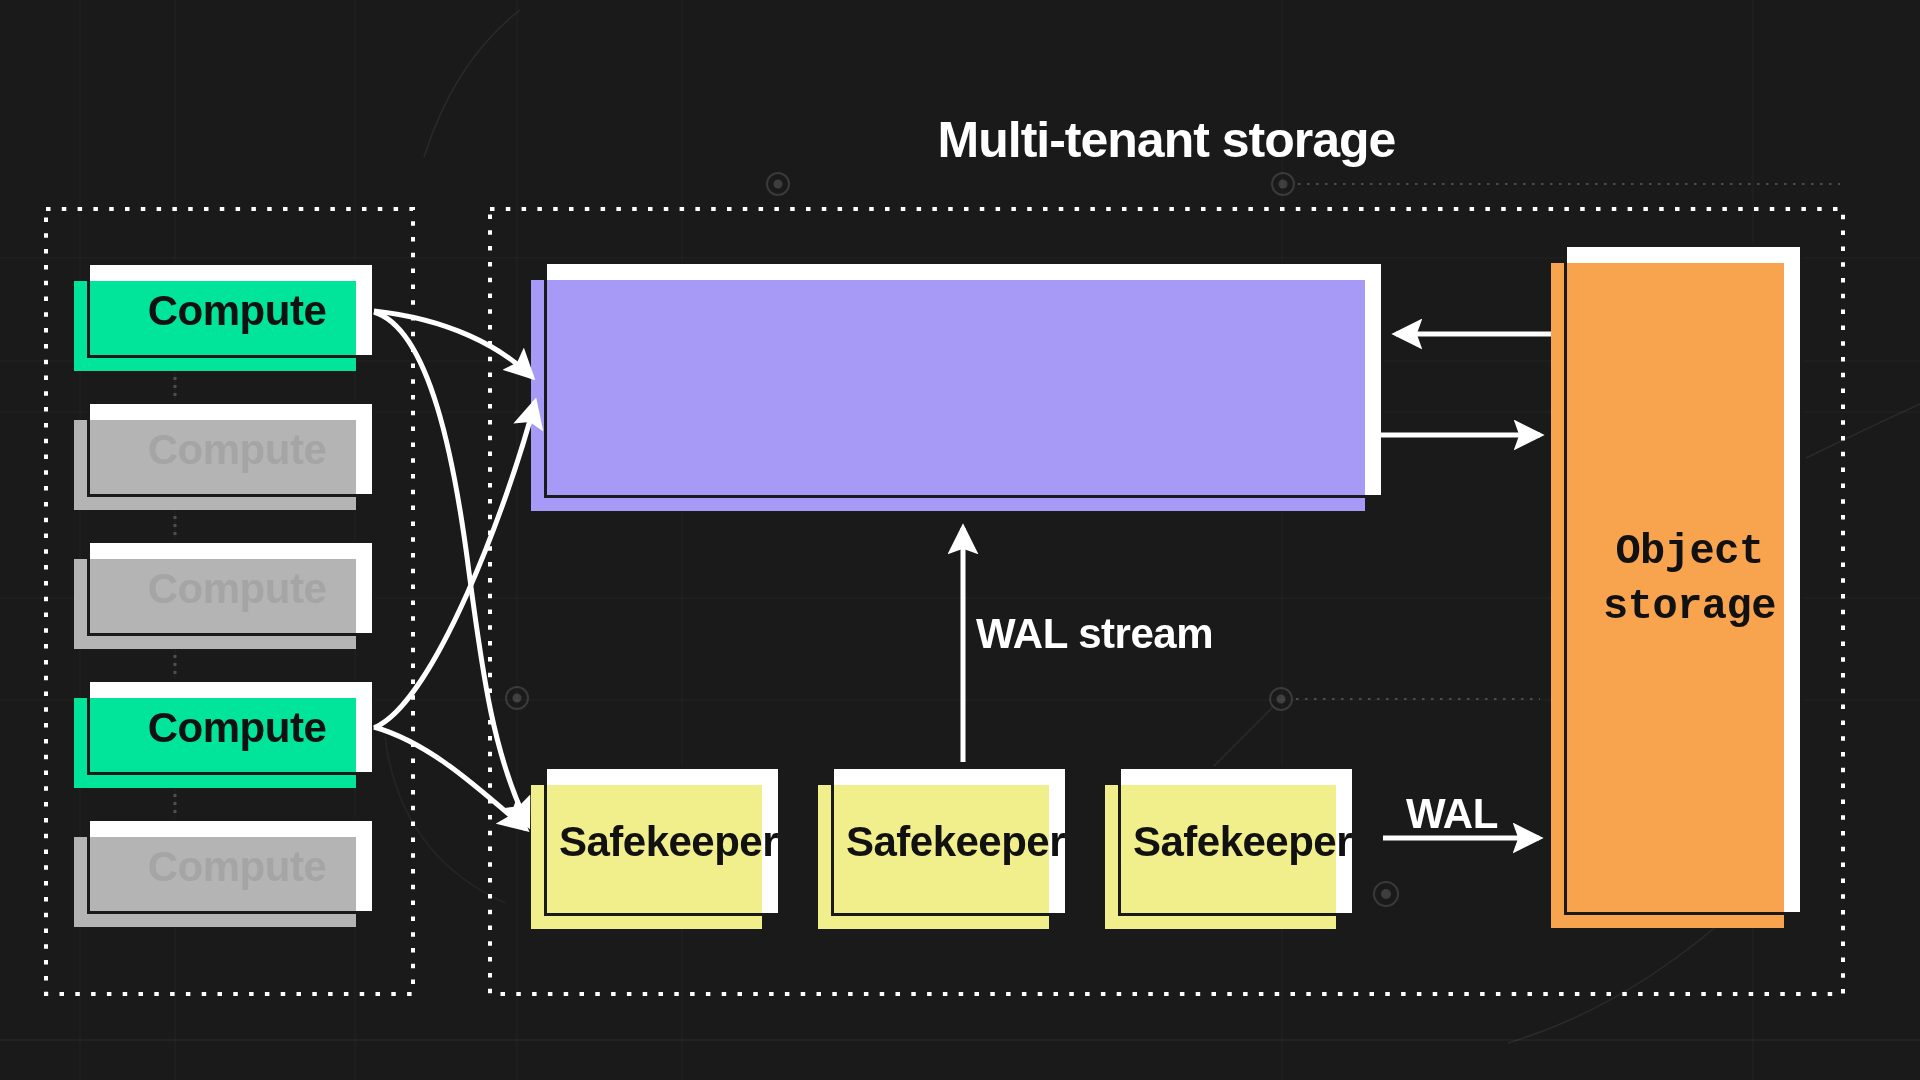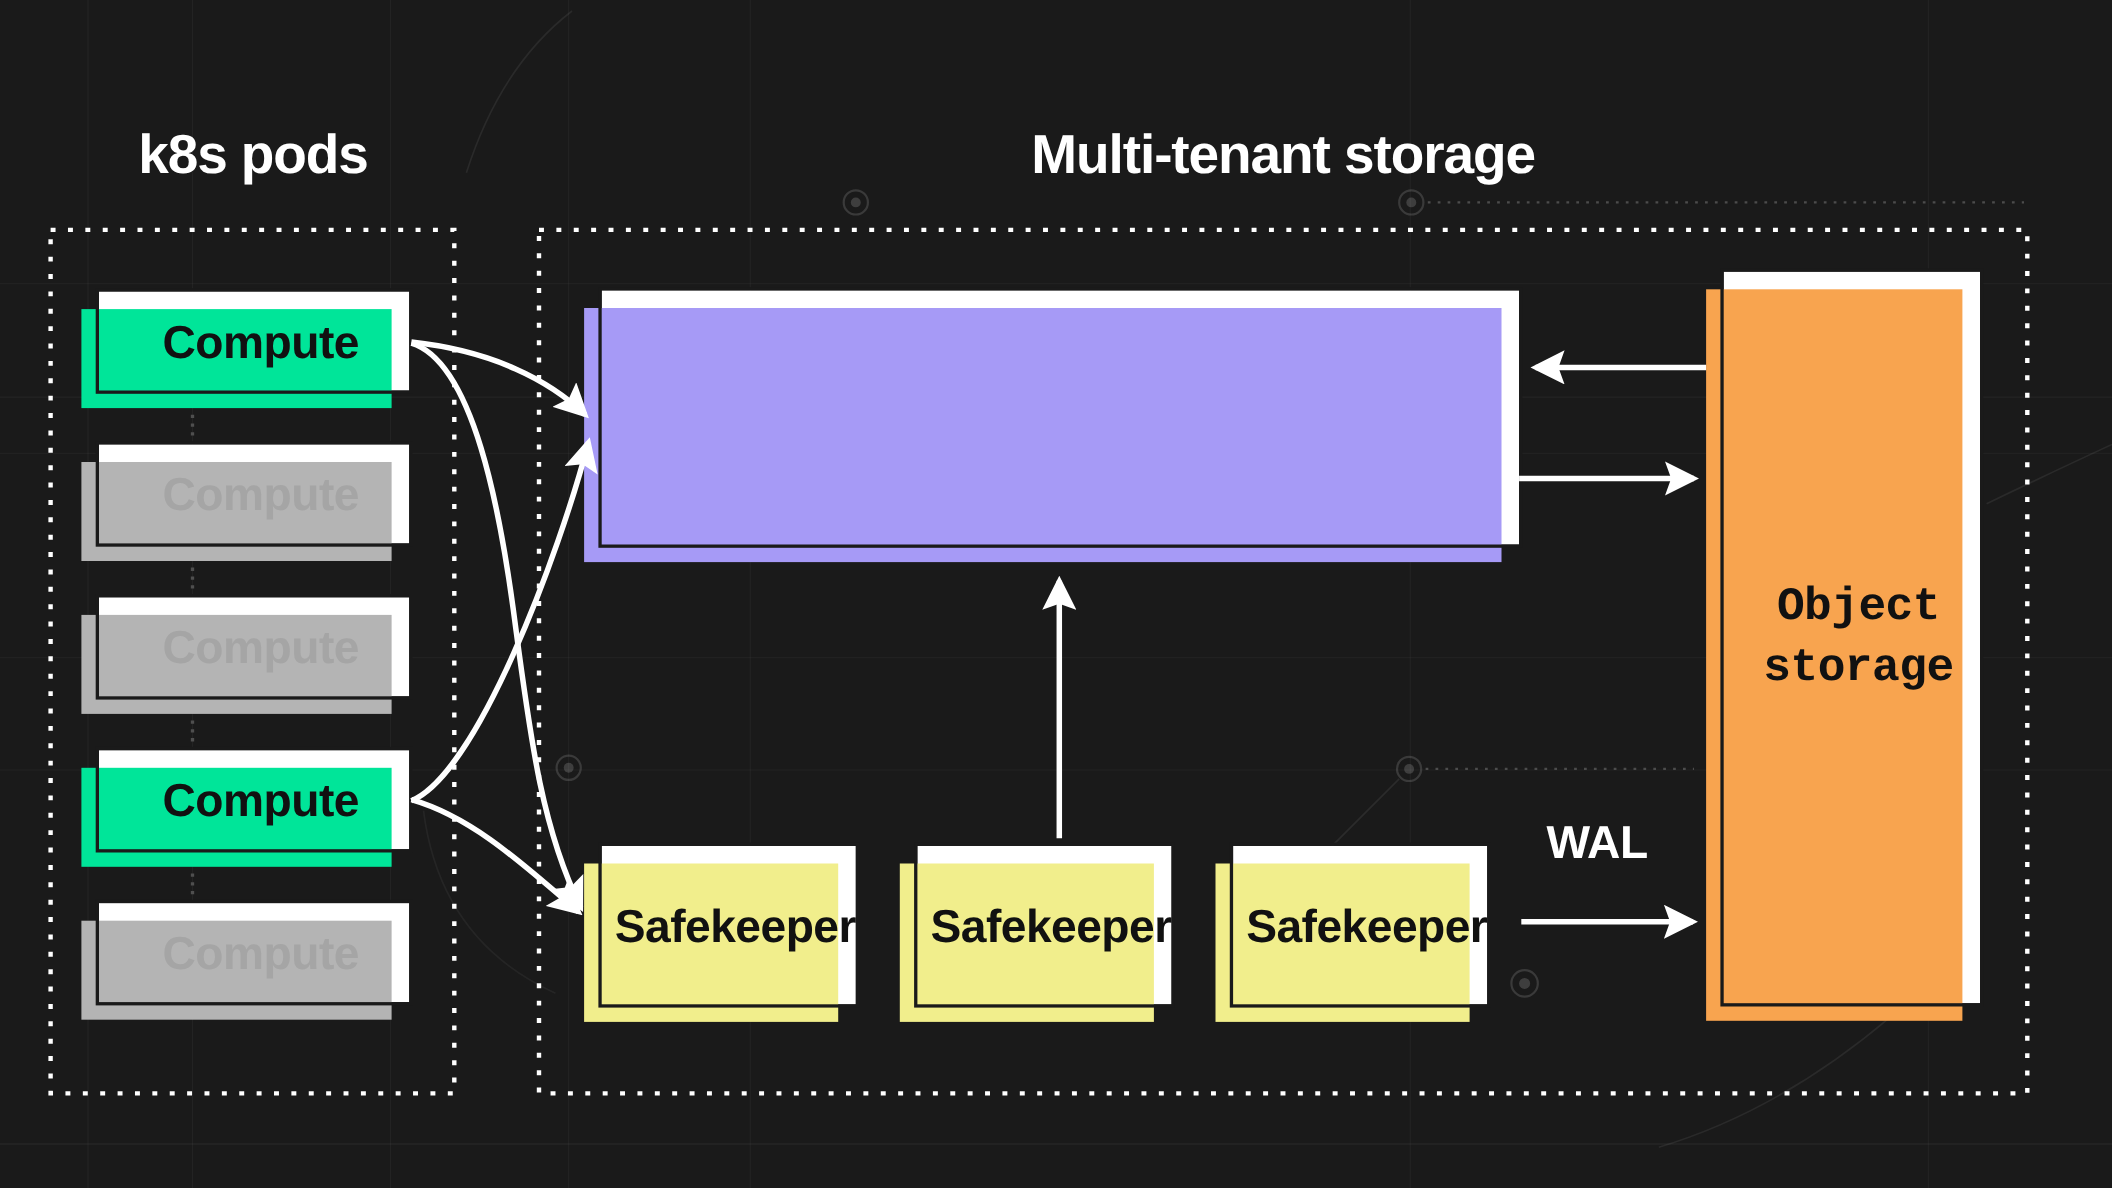--- a/index.html
+++ b/index.html
@@ -49,21 +49,21 @@
   .safekeeper{top:769px;width:231px;height:144px;}
   #safekeeper-1{left:547px;} #safekeeper-2{left:834px;} #safekeeper-3{left:1121px;}
   #object-storage{left:1567px;top:247px;width:233px;height:665px;font-family:Liberation Mono, monospace;}
   #object-storage .box-label{width:180px;}
 
   .flow-label{
     position:absolute;color:#fff;font-size:42px;letter-spacing:-0.5px;z-index:7;
     line-height:44px;
   }
   #wal-stream-label{left:976px;top:612px;}
-  #wal-label{left:1406px;top:744px;}
+  #wal-label{left:1406px;top:792px;}
 </style>
 </head>
 <body>
 
 <div id="stage">
 
   <svg id="decor" class="layer">
     <g stroke="rgba(255,255,255,0.045)" stroke-width="1">
       <line x1="80" y1="0" x2="80" y2="1080"></line>
       <line x1="175" y1="0" x2="175" y2="1080"></line>
@@ -109,21 +109,20 @@
       <line x1="175" y1="516" x2="175" y2="539"></line>
       <line x1="175" y1="655" x2="175" y2="678"></line>
       <line x1="175" y1="794" x2="175" y2="817"></line>
     </g>
     <g fill="none" stroke="#ffffff" stroke-width="4" stroke-dasharray="4.5 11.3">
       <rect x="46" y="209" width="367" height="785"></rect>
       <rect x="490" y="209" width="1353" height="785"></rect>
     </g>
   </svg>
 
-  <div class="title" id="title-left">k8s pods</div>
   <div class="title" id="title-right">Multi-tenant storage</div>
 
   <div class="nbox compute active" id="compute-1">
     <div class="accent"></div>
     <span class="box-label">Compute</span>
   </div>
   <div class="nbox compute inactive" id="compute-2">
     <div class="accent"></div>
     <span class="box-label">Compute</span>
   </div>
@@ -155,20 +154,21 @@
   <div class="nbox ac-yellow safekeeper" id="safekeeper-3">
     <div class="accent"></div>
     <span class="box-label">Safekeeper</span>
   </div>
 
   <div class="nbox ac-orange" id="object-storage">
     <div class="accent"></div>
     <span class="box-label">Object storage</span>
   </div>
 
+  <div class="flow-label" id="wal-stream-label">WAL stream</div>
   <div class="flow-label" id="wal-label">WAL</div>
 
   <svg id="arrows" class="layer">
     <defs>
       <marker id="ah" viewBox="0 0 10 10" refX="8.5" refY="5" markerWidth="6.2" markerHeight="6.2" orient="auto-start-reverse">
         <path d="M 0 0 L 10 5 L 0 10 L 1.8 5 Z" fill="#ffffff"></path>
       </marker>
     </defs>
     <g fill="none" stroke="#ffffff" stroke-width="5">
       <path d="M 374 311 C 448 319, 500 346, 532 377" marker-end="url(#ah)"></path>

